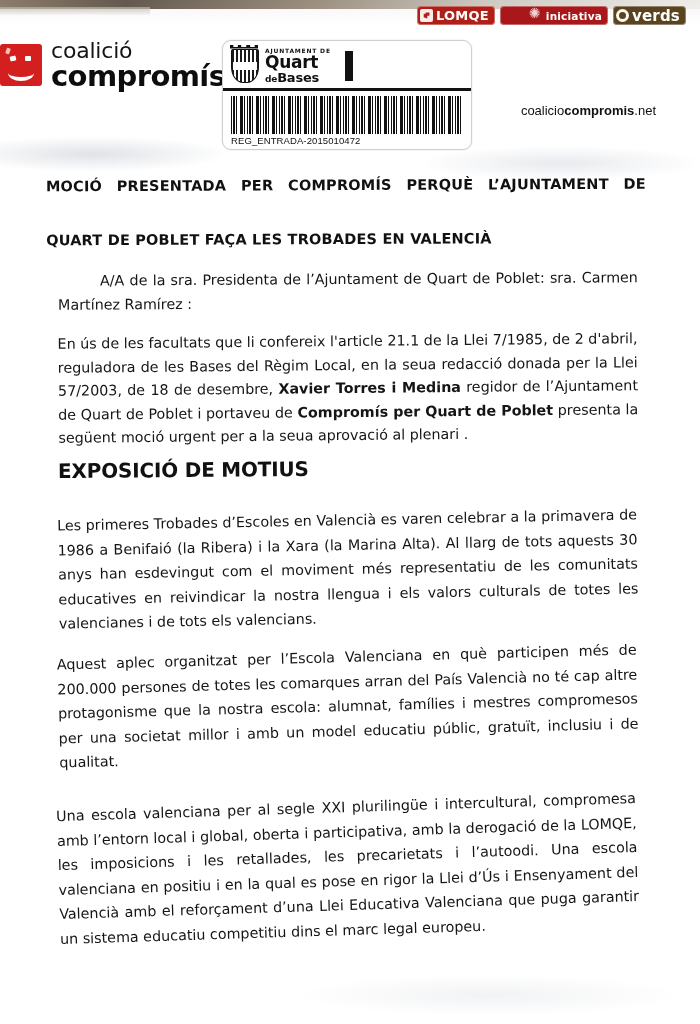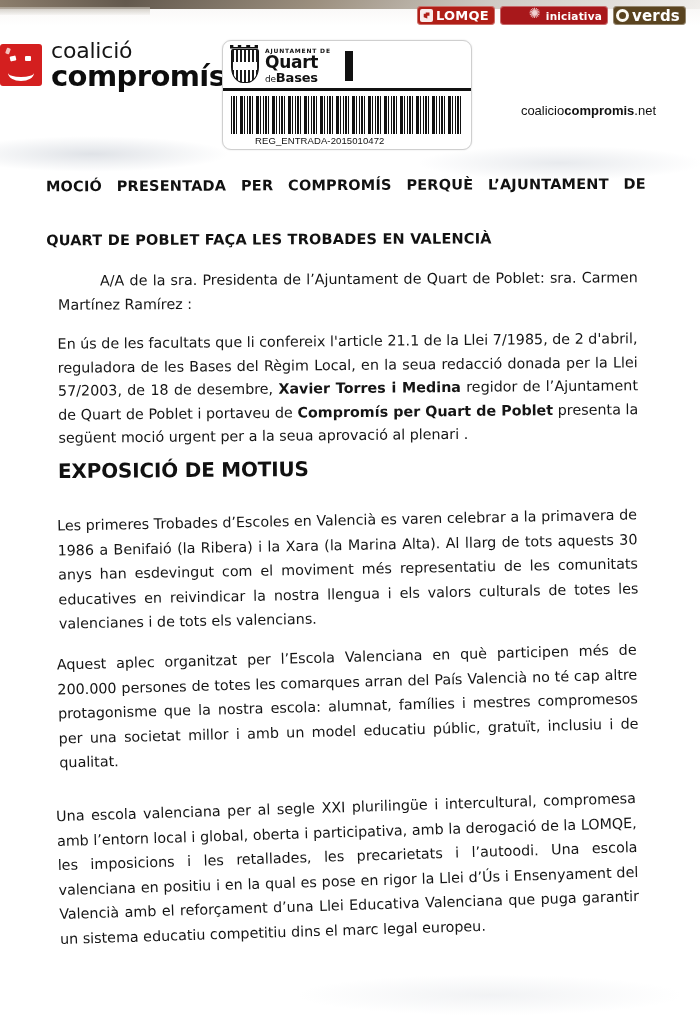--- a/index.html
+++ b/index.html
@@ -171,37 +171,36 @@
     clip-path: polygon(0 60%,0 0,12% 0,12% 35%,28% 35%,28% 0,40% 0,40% 35%,58% 35%,58% 0,72% 0,72% 35%,88% 35%,88% 0,100% 0,100% 60%);
   }
   .crest::after{
     content:""; position:absolute; left:1px; top:12px; right:1px; height:8px;
     background:#fff;
   }
   .town { line-height: 1; }
   .town .t1 { font-size: 6px; font-weight: 700; letter-spacing: .8px; color:#111; }
   .town .t2 { font-size: 17px; font-weight: 700; letter-spacing: -.3px; color:#111; }
   .town .t3 { font-size: 13px; font-weight: 700; letter-spacing: -.2px; color:#111; }
-  .town .t3 .small { font-size: 9px; font-weight: 400; }
+  .town .t3 .small { font-size: 9px; font-weight: 700; }
   .town-bar {
     width: 8px; height: 30px; background: #111; margin-left: 8px; align-self: center;
   }
   .barcode {
     height: 38px;
     margin: 5px 8px 1px 8px;
     background: repeating-linear-gradient(90deg,
       #111 0 1px, #fff 1px 2px, #111 2px 4px, #fff 4px 5px,
       #111 5px 6px, #fff 6px 9px, #111 9px 12px, #fff 12px 13px,
       #111 13px 14px, #fff 14px 16px);
   }
   .reg-line {
     font-family: "Liberation Sans", sans-serif;
     font-size: 9.5px; color: #111; padding-left: 8px; line-height: 1.25;
     letter-spacing: .1px;
-    margin-left: 24px;
   }
 
   .town-right {
     position: absolute; right: 14px; top: 50px;
     font-family: "Liberation Sans", sans-serif;
     font-size: 23px; color: #111; letter-spacing: -.3px;
   }
   .site {
     position: absolute; right: 44px; top: 103px;
     font-family: "Liberation Sans", sans-serif;

